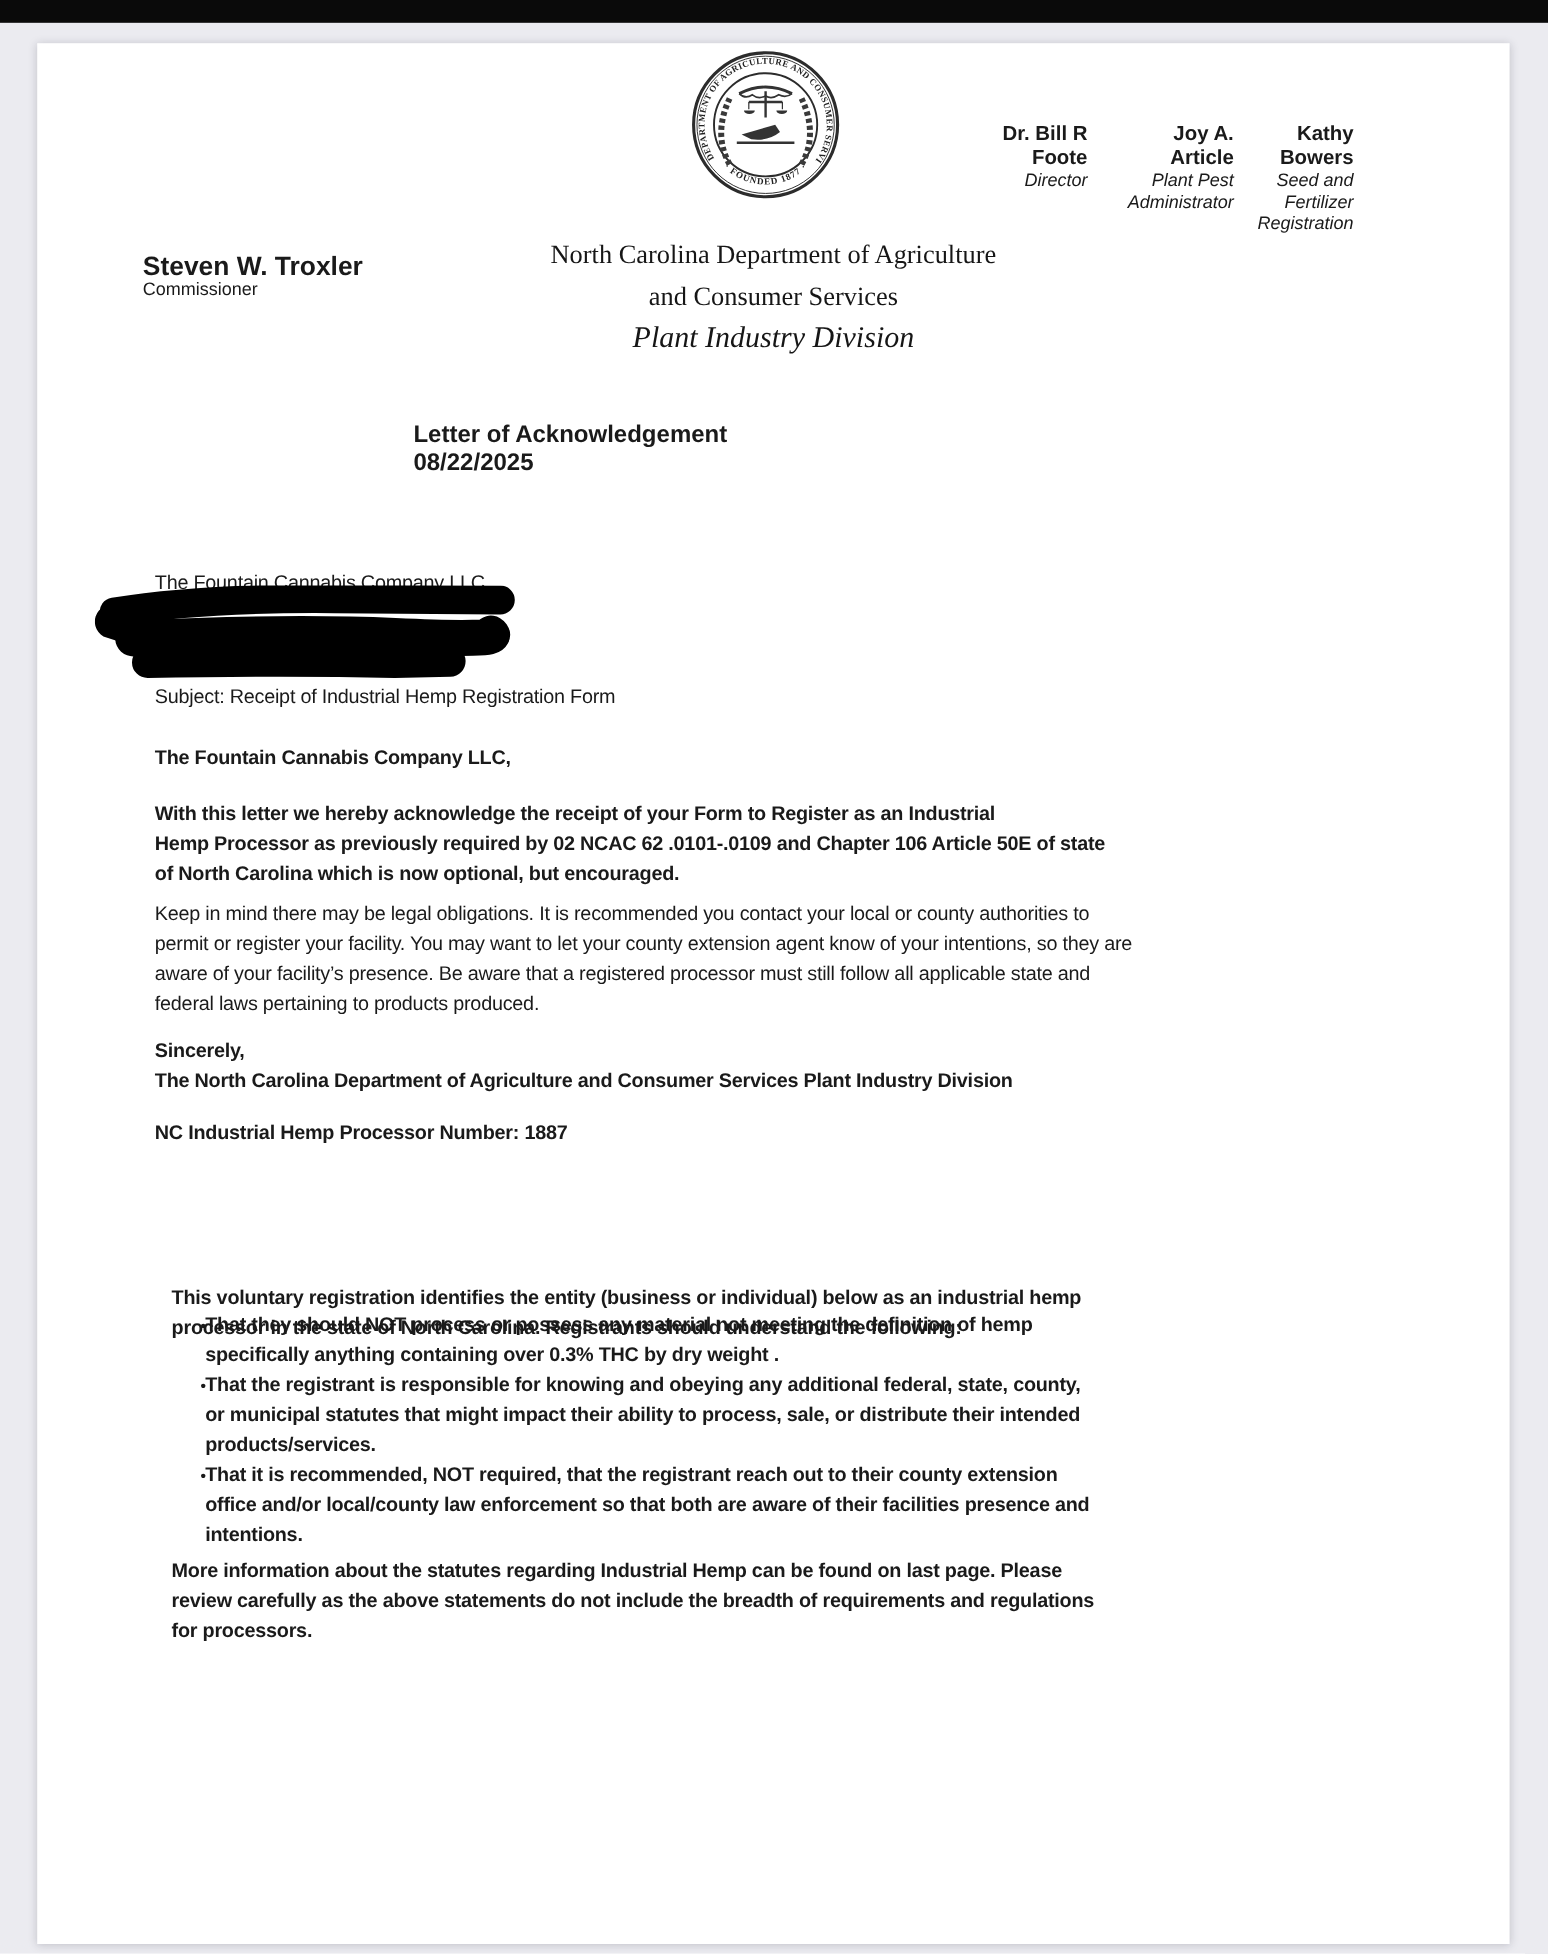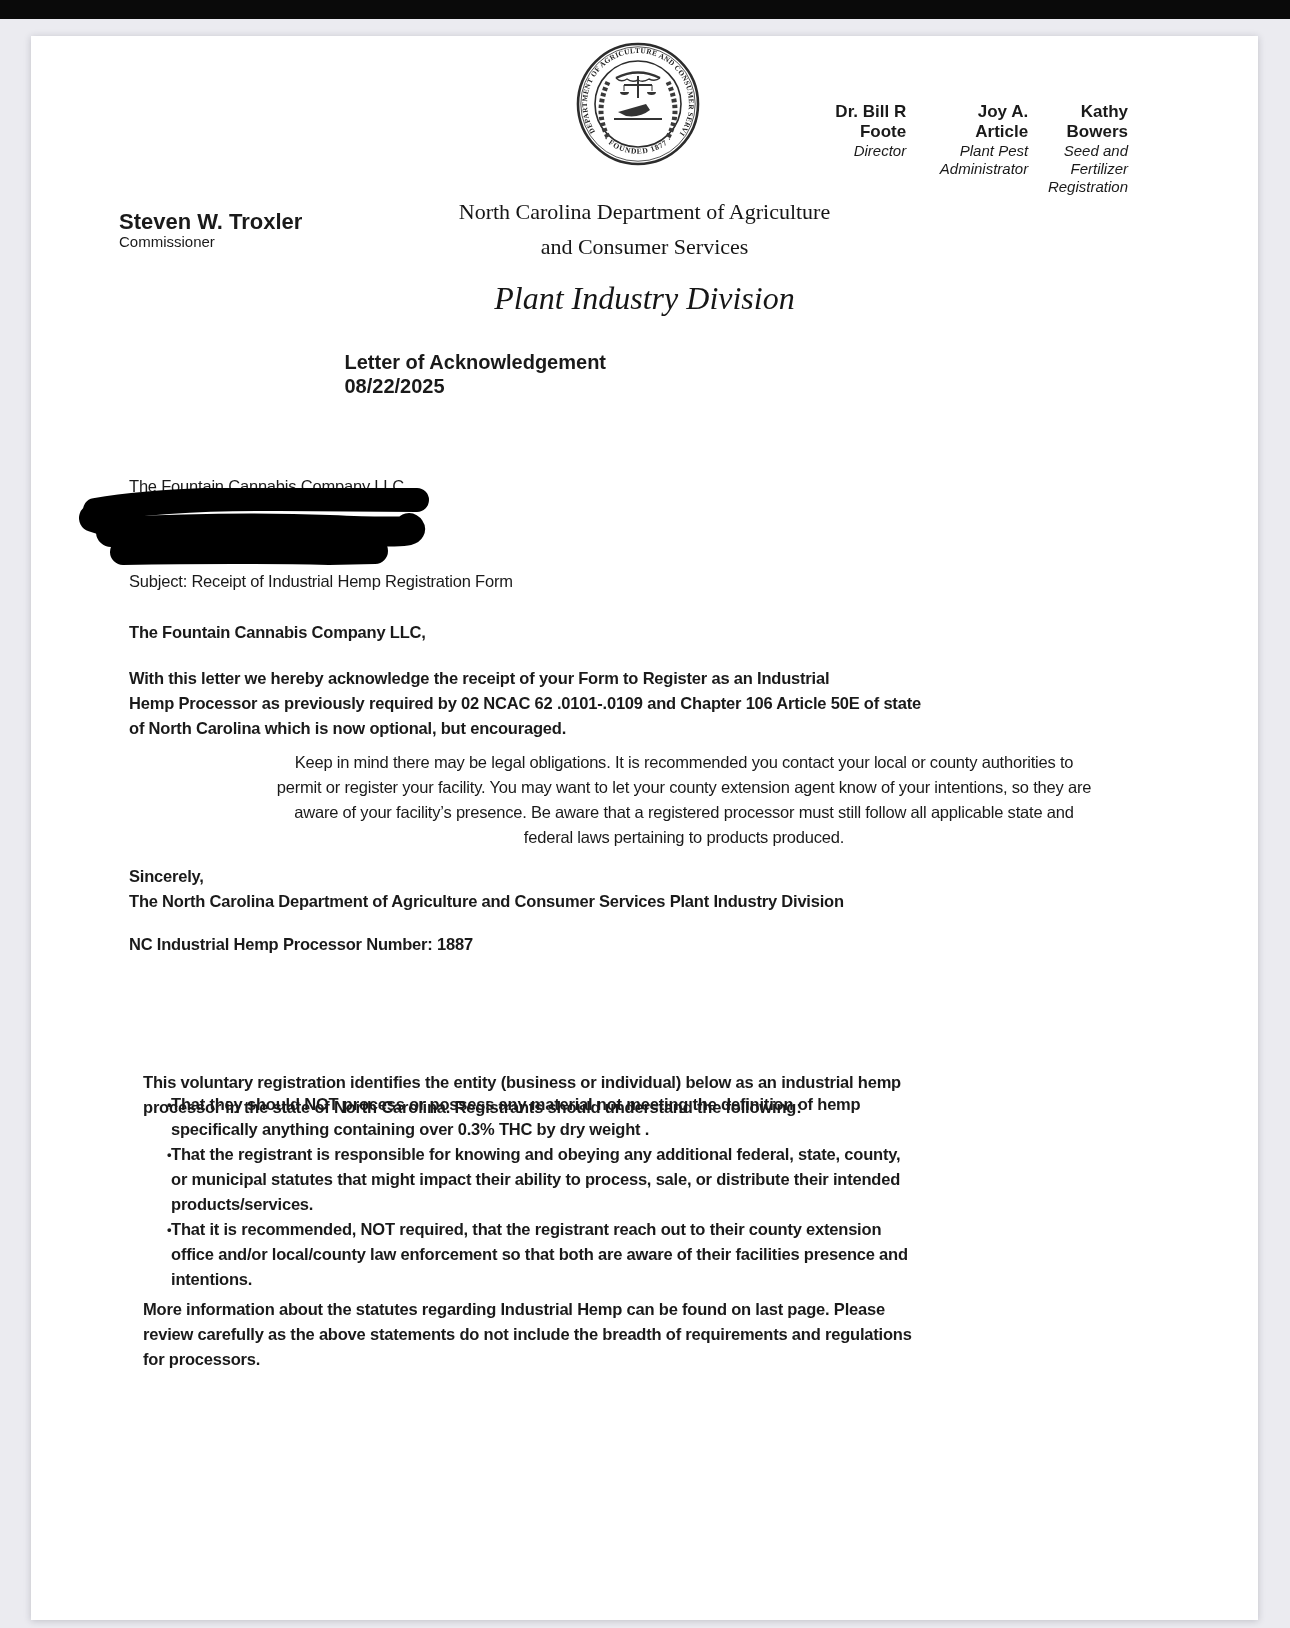--- a/index.html
+++ b/index.html
@@ -36,21 +36,21 @@
   .commissioner .name{font-weight:bold;font-size:22px;line-height:20px;}
   .commissioner .title{font-size:15px;line-height:19px;}
 
   .dept-block{left:50%;top:158px;transform:translateX(-50%);text-align:center;width:640px;}
   .dept-name{
     font-family:"Liberation Serif",serif;
     font-size:22px;line-height:35px;color:#161616;
   }
   .dept-division{
     font-family:"Liberation Serif",serif;
-    font-style:italic;font-size:32px;line-height:30px;margin-top:19px;color:#161616;
+    font-style:italic;font-size:25px;line-height:30px;margin-top:3px;color:#161616;
   }
 
   .officials{left:auto;right:130px;top:66px;width:300px;display:flex;flex-direction:row;gap:19px;text-align:right;}
   .official .name{font-weight:bold;font-size:17px;line-height:20px;}
   .official .title{font-size:15px;line-height:18px;font-style:italic;}
 
   .seal{left:537px;top:4px;width:140px;height:128px;}
 
   
   .letter-heading{left:50%;top:314px;transform:translateX(-50%);width:600px;}
@@ -58,21 +58,21 @@
   .letter-heading .d{font-weight:bold;font-size:20px;line-height:24px;}
 
   
   .body-text{font-size:16.5px;line-height:25px;letter-spacing:-0.2px;}
   .b{font-weight:bold;}
   .addressee{left:98px;top:438px;width:700px;}
   .redaction{left:48px;top:452px;width:352px;height:82px;}
   .subject{left:98px;top:533px;width:800px;}
   .salutation{left:98px;top:584px;width:800px;}
   .para-ack{left:98px;top:630px;width:1110px;}
-  .para-legal{left:98px;top:714px;width:1110px;text-align:center;}
+  .para-legal{left:98px;top:714px;width:1110px;}
   .closing{left:98px;top:828px;width:1110px;}
   .processor-number{left:98px;top:896px;width:800px;}
 
   .notice-intro{left:112px;top:988px;width:1090px;margin-top:46px;}
   .bullets{left:112px;top:1056px;width:1090px;list-style:none;}
   .bullet{display:flex;}
   .bullet .dot{width:28px;padding-left:24px;font-weight:bold;font-size:13px;line-height:25px;flex:none;}
   .bullet .btxt{flex:1;}
   .notice-outro{left:112px;top:1261px;width:1090px;}
 </style>

